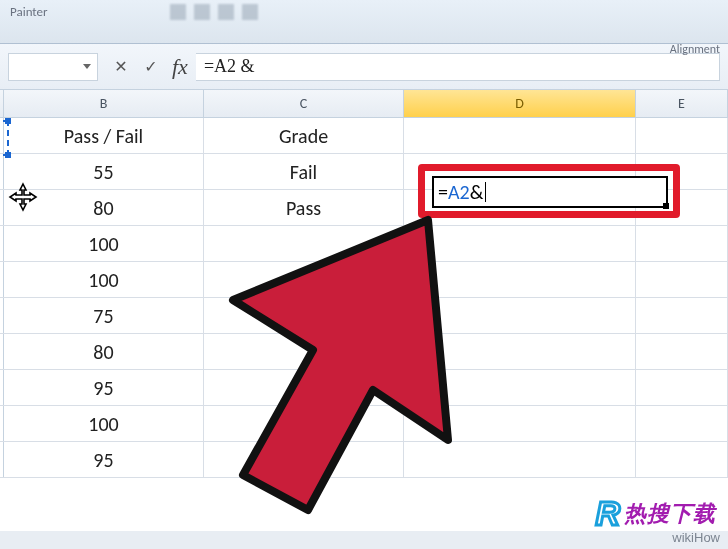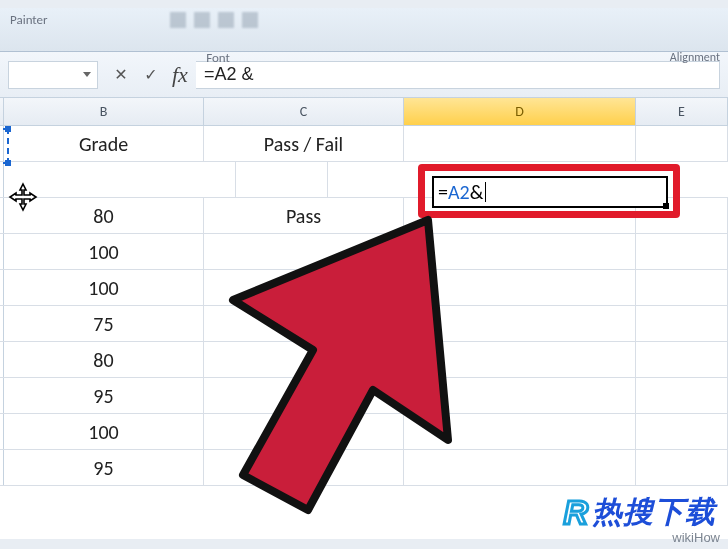--- a/index.html
+++ b/index.html
@@ -10,21 +10,20 @@
       width: 728px;
       height: 549px;
       overflow: hidden;
       position: relative;
     }
     .ribbon-area {
       height: 44px;
       background: linear-gradient(to bottom, #e8f0f8, #dce5ee);
       border-bottom: 1px solid #b0c0d2;
       position: relative;
-      margin-top: 8px;
     }
     .ribbon-label-painter {
       position: absolute;
       left: 10px;
       top: 4px;
       font-size: 13px;
       color: #6a7280;
     }
     .ribbon-group-font {
       position: absolute;
@@ -93,21 +92,21 @@
       margin-left: 6px;
     }
     .formula-input {
       flex: 1;
       height: 28px;
       background: #fff;
       border: 1px solid #c8d3de;
       border-left: none;
       padding: 0 8px;
       font-size: 18px;
-      font-family: Liberation Sans, sans-serif;
+      font-family: Liberation Serif, serif;
       color: #222;
       display: flex;
       align-items: center;
       margin-left: 8px;
     }
     .grid {
       background: #fff;
       height: calc(549px - 108px);
       position: relative;
     }
@@ -229,39 +228,38 @@
     }
     .watermark-chinese .r-logo {
       font-family: Arial Black, Arial, sans-serif;
       font-size: 34px;
       font-weight: 900;
       font-style: italic;
       color: transparent;
       -webkit-text-stroke: 3px #1aa0dc;
     }
     .watermark-chinese .zh {
-      font-size: 30px;
+      font-size: 22px;
       font-weight: 900;
       font-style: italic;
-      color: #1d4ed8;
+      color: #a21caf;
       letter-spacing: 1px;
     }
   </style>
 </head>
 <body>
 
 <div class="ribbon-area">
   <div class="ribbon-label-painter">Painter</div>
   <div class="ribbon-toolbar-icons">
     <div class="icn"></div>
     <div class="icn"></div>
     <div class="icn"></div>
     <div class="icn"></div>
   </div>
-  <div class="ribbon-group-font">Font</div>
   <div class="ribbon-group-alignment">Alignment</div>
 </div>
 
 <div class="formula-bar">
   <div class="name-box">
     <span class="name-box-drop"></span>
   </div>
   <div class="fb-btn">✕</div>
   <div class="fb-btn">✓</div>
   <span class="fx-label">fx</span>
@@ -272,27 +270,29 @@
   <div class="col-headers">
     <div class="rownum-spacer"></div>
     <div class="col-h col-B">B</div>
     <div class="col-h col-C">C</div>
     <div class="col-h col-D active">D</div>
     <div class="col-h col-E">E</div>
   </div>
   <div class="rows">
     <div class="row">
       <div class="rownum-spacer"></div>
+      <div class="cell col-C">Pass / Fail</div>
       <div class="cell col-B">Grade</div>
-      <div class="cell col-C">Pass / Fail</div>
       <div class="cell col-D"></div>
       <div class="cell col-E"></div>
     </div>
     <div class="row">
         <div class="rownum-spacer"></div>
+        <div class="cell col-B">55</div>
+        <div class="cell col-C">Fail</div>
         <div class="cell col-D"></div>
         <div class="cell col-E"></div>
       </div>
     <div class="row">
         <div class="rownum-spacer"></div>
         <div class="cell col-B">80</div>
         <div class="cell col-C">Pass</div>
         <div class="cell col-D"></div>
         <div class="cell col-E"></div>
       </div>

